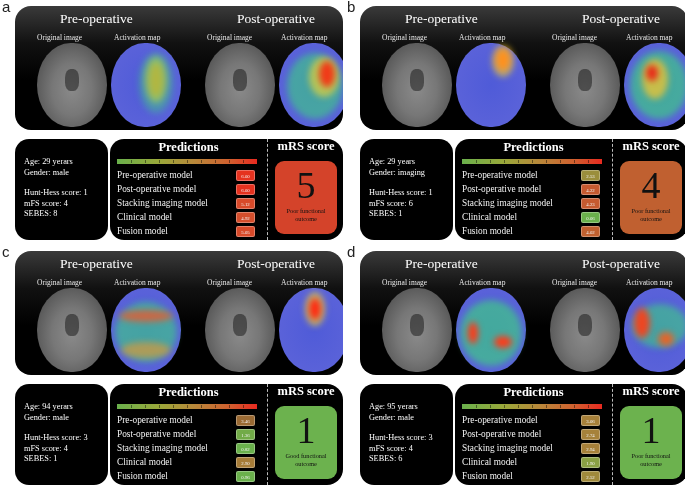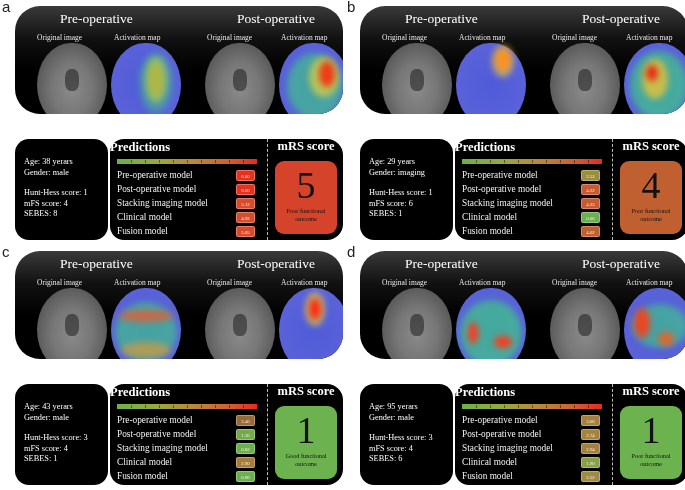--- a/index.html
+++ b/index.html
@@ -8,22 +8,22 @@
 
     .panel { position: absolute; width: 340px; height: 245px; }
     .panel-letter {
       position: absolute; left: 2px; top: -2px;
       font-family: "Liberation Sans", "DejaVu Sans", sans-serif;
       font-size: 15px; color: #222;
     }
 
     
     .img-box {
-      position: absolute; left: 15px; top: 6px; width: 328px; height: 108px;
-      border-radius: 25px;
+      position: absolute; left: 15px; top: 6px; width: 328px; height: 124px;
+      border-radius: 16px;
       background: linear-gradient(180deg, #3a3a3a 0%, #111 30%, #000 60%, #000 100%);
       overflow: hidden;
     }
     .img-box .sec-title {
       position: absolute; top: 5px; color: #fff; font-size: 13.5px;
     }
     .img-box .sub-title {
       position: absolute; top: 27px; color: #e8e8e8; font-size: 7.5px;
     }
     .scan {
@@ -47,21 +47,21 @@
       padding: 18px 0 0 9px;
     }
     .clin-box .gap { height: 10px; }
 
     
     .pred-box {
       position: absolute; left: 110px; top: 139px; width: 233px; height: 101px;
       background: #000; border-radius: 14px 0 0 14px; color: #fff;
       border-top-right-radius: 16px; border-bottom-right-radius: 16px;
     }
-    .pred-title { position: absolute; left: 0; width: 157px; top: 1px; text-align: left; font-weight: bold; font-size: 12.5px; }
+    .pred-title { position: absolute; left: 0; width: 157px; top: 1px; text-align: center; font-weight: bold; font-size: 12.5px; }
     .scale-bar {
       position: absolute; left: 7px; top: 20px; width: 140px; height: 5px;
       background: linear-gradient(90deg, #6ab04c 0%, #9aa83a 30%, #b8883a 55%, #d0602f 80%, #e82a20 100%);
     }
     .scale-bar span { position: absolute; top: 1px; width: 1px; height: 3px; background: rgba(0,0,0,0.45); }
     .model-row { position: absolute; left: 7px; height: 13px; width: 150px; }
     .model-label { position: absolute; left: 0; top: 0; font-size: 9.3px; line-height: 13px; color: #f2f2f2; white-space: nowrap; }
     .model-val {
       position: absolute; left: 119px; top: 1px; width: 19px; height: 11px; border-radius: 2px;
       font-size: 4.8px; color: #f4f4f4; text-align: center; line-height: 11px;
@@ -96,21 +96,21 @@
           <div class="blob" style="left:28px;top:10px;width:34px;height:60px;background:rgba(60,220,120,0.4)"></div>
         </div>
         <div class="scan ct" style="left:190px"></div>
         <div class="scan act" style="left:264px">
           <div class="blob" style="left:8px;top:10px;width:56px;height:66px;background:rgba(60,220,120,0.55)"></div>
           <div class="blob" style="left:30px;top:14px;width:30px;height:40px;background:rgba(255,220,40,0.6)"></div>
           <div class="blob" style="left:40px;top:18px;width:16px;height:26px;background:#f03a18"></div>
         </div>
     </div>
     <div class="clin-box">
-      <div>Age: 38 yerars</div>
+      <div>Age: 29 yerars</div>
       <div>Gender: male</div>
       <div class="gap"></div>
       <div>Hunt-Hess score: 1</div>
       <div>mFS score: 4</div>
       <div>SEBES: 8</div>
     </div>
     <div class="pred-box">
       <div class="pred-title">Predictions</div>
       <div class="scale-bar">
           <span style="left:14px"></span>
@@ -238,21 +238,21 @@
           <div class="blob" style="left:8px;top:22px;width:54px;height:12px;background:rgba(255,80,30,0.7)"></div>
           <div class="blob" style="left:10px;top:54px;width:50px;height:16px;background:rgba(255,150,30,0.55)"></div>
         </div>
         <div class="scan ct" style="left:190px"></div>
         <div class="scan act" style="left:264px">
           <div class="blob" style="left:26px;top:4px;width:20px;height:34px;background:rgba(255,230,40,0.6)"></div>
           <div class="blob" style="left:30px;top:10px;width:12px;height:22px;background:#ff2a10"></div>
         </div>
     </div>
     <div class="clin-box">
-      <div>Age: 43 yerars</div>
+      <div>Age: 94 yerars</div>
       <div>Gender: male</div>
       <div class="gap"></div>
       <div>Hunt-Hess score: 3</div>
       <div>mFS score: 4</div>
       <div>SEBES: 1</div>
     </div>
     <div class="pred-box">
       <div class="pred-title">Predictions</div>
       <div class="scale-bar">
           <span style="left:14px"></span>

